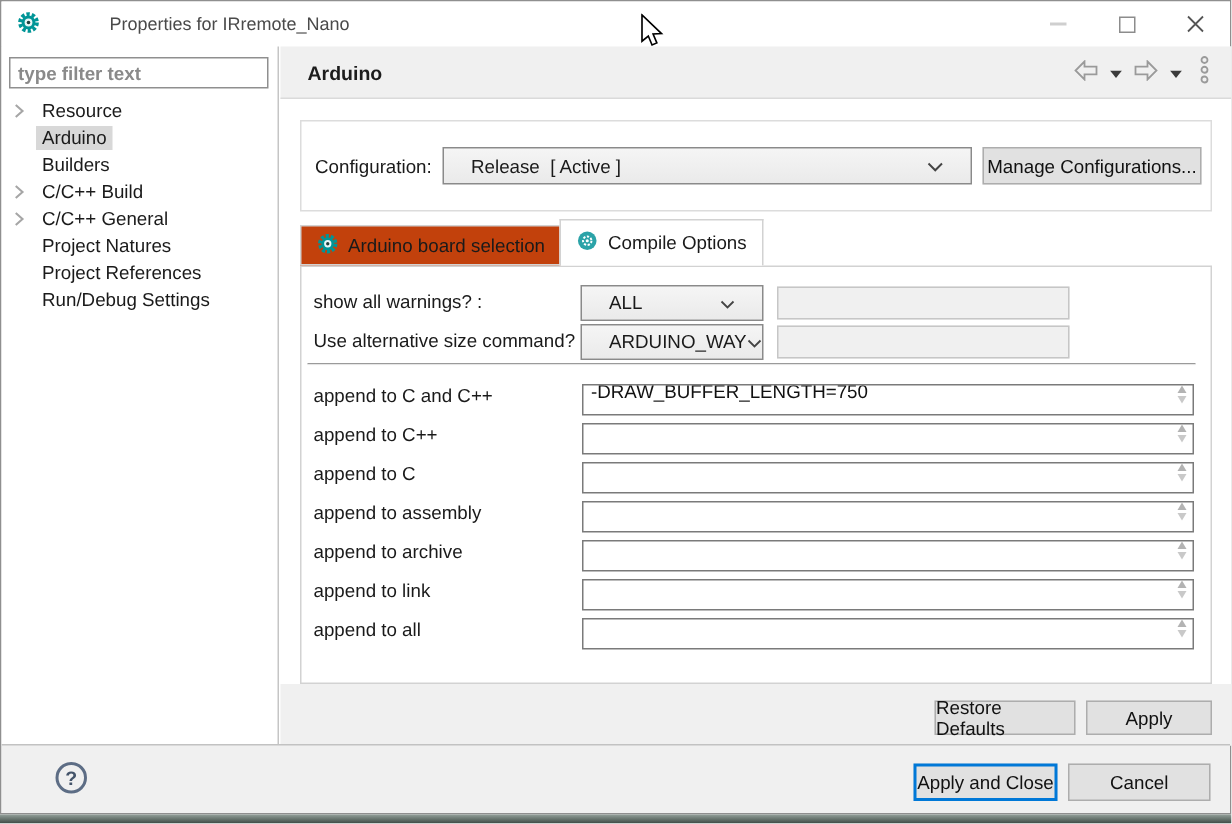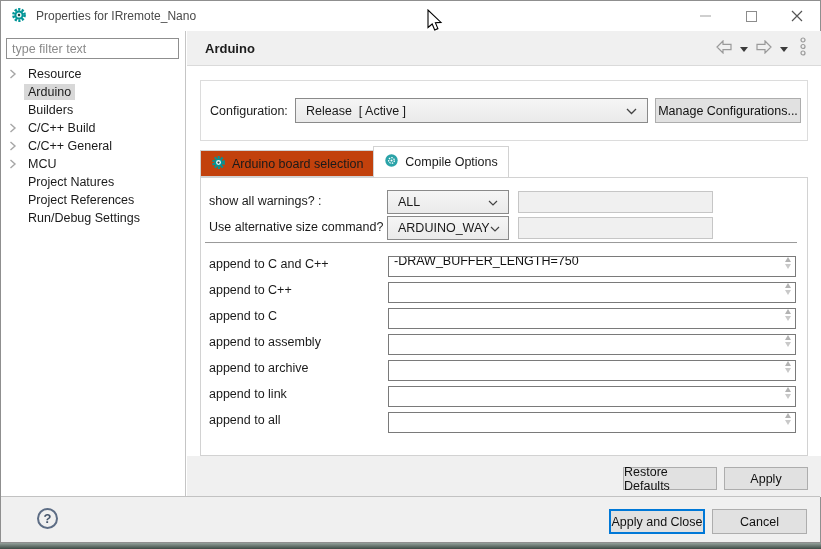--- a/index.html
+++ b/index.html
@@ -11,35 +11,35 @@
   }
   .dialog {
     position: absolute; left: 0; top: 0; width: 821px; height: 543px;
     background: #fff; border: 1px solid #8f8f8f;
   }
   .shadow-strip {
     position: absolute; left: 0; bottom: 0; width: 821px; height: 6px;
     background: linear-gradient(#93a09a, #3d4a44);
   }
   
-  .titlebar { height: 30px; display: flex; align-items: center; padding-left: 10px; background: #fff; }
+  .titlebar { height: 30px; display: flex; align-items: center; padding-left: 10px; background: #fff; gap: 37px; }
   .titlebar .title { margin-left: 9px; font-size: 12px; color: #4a4a4a; }
   .win-controls { margin-left: auto; display: flex; height: 100%; }
   .win-btn { width: 46px; height: 100%; display: flex; align-items: center; justify-content: center; }
   .min-glyph { width: 11px; height: 2px; background: #cfcfcf; }
   .max-glyph { width: 11px; height: 11px; border: 1px solid #8c8c8c; background: #fff; }
   
   .sidebar {
     position: absolute; left: 0; top: 30px; width: 185px; height: 466px;
     background: #fff; border-right: 1px solid #c5c5c5;
   }
   .filter-input {
     position: absolute; left: 5px; top: 7px; width: 173px; height: 21px;
     border: 1px solid #8f8f8f; padding: 0 5px; font-size: 12.5px;
-    font-family: "Liberation Sans", sans-serif; color: #b91c1c; outline: none;
+    font-family: "Liberation Sans", sans-serif; color: #b91c1c; outline: none; font-weight: bold;
   }
   .filter-input::placeholder { color: #8a8a8a; }
   .tree { position: absolute; left: 0; top: 34px; width: 100%; }
   .tree-row { display: flex; align-items: center; height: 18px; padding-left: 8px; cursor: default; }
   .tree-chev { width: 15px; display: flex; align-items: center; }
   .tree-label { padding: 1px 4px; white-space: nowrap; }
   .tree-row.selected .tree-label { background: #d8d8d8; }
   
   .main { position: absolute; left: 186px; top: 30px; width: 634px; height: 466px; background: #fff; }
   .page-header {
@@ -48,21 +48,21 @@
   }
   .page-title { font-size: 13px; font-weight: bold; color: #1c1c1c; }
   .nav-tools { margin-left: auto; display: flex; align-items: center; gap: 7px; }
   .config-group {
     position: absolute; left: 13px; top: 49px; width: 608px; height: 61px;
     border: 1px solid #dcdcdc; display: flex; align-items: center; padding: 0 6px 0 9px;
   }
   .config-label { width: 85px; }
   .combo {
     display: flex; align-items: center; border: 1px solid #8a8a8a;
-    background: linear-gradient(#f5f5f5, #eaeaea); padding: 0 10px; cursor: default;
+    background: linear-gradient(#f5f5f5, #eaeaea); padding: 0 18px; cursor: default;
   }
   .combo-big { flex: 1; height: 25px; }
   .combo-value { white-space: pre; }
   .combo .chev { margin-left: auto; }
   .btn {
     background: #e1e1e1; border: 1px solid #adadad; font-size: 12.5px;
     font-family: "Liberation Sans", sans-serif; color: #111;
     display: flex; align-items: center; justify-content: center; cursor: default;
   }
   .manage-btn { width: 146px; height: 25px; margin-left: 7px; }
@@ -171,28 +171,20 @@
       </div>
       <div class="tree-row">
         <span class="tree-chev">
             <svg width="8" height="10" viewBox="0 0 8 10">
               <path d="M1.5 1 L6 5 L1.5 9" fill="none" stroke="#a6a6a6" stroke-width="1.4"></path>
             </svg>
           </span>
         <span class="tree-label">C/C++ General</span>
       </div>
       <div class="tree-row">
-        <span class="tree-chev">
-            <svg width="8" height="10" viewBox="0 0 8 10">
-              <path d="M1.5 1 L6 5 L1.5 9" fill="none" stroke="#a6a6a6" stroke-width="1.4"></path>
-            </svg>
-          </span>
-        <span class="tree-label">MCU</span>
-      </div>
-      <div class="tree-row">
         <span class="tree-chev"></span>
         <span class="tree-label">Project Natures</span>
       </div>
       <div class="tree-row">
         <span class="tree-chev"></span>
         <span class="tree-label">Project References</span>
       </div>
       <div class="tree-row">
         <span class="tree-chev"></span>
         <span class="tree-label">Run/Debug Settings</span>

